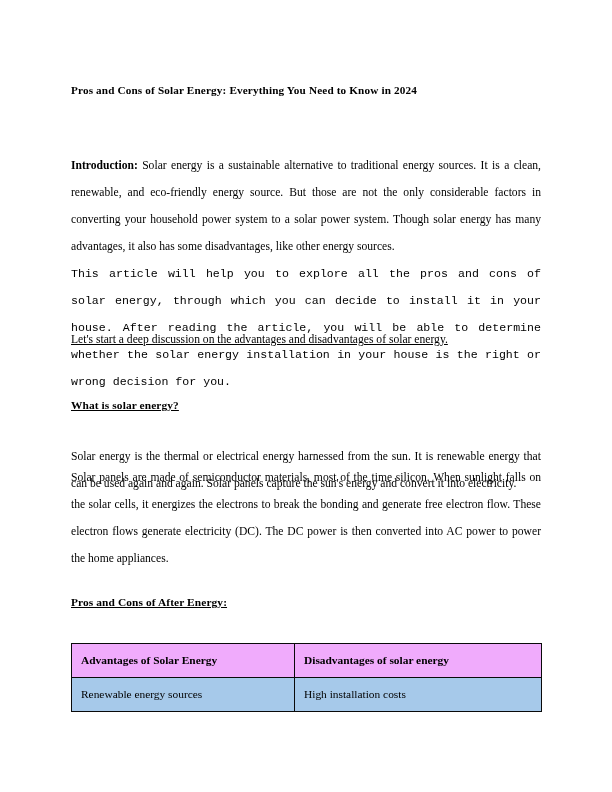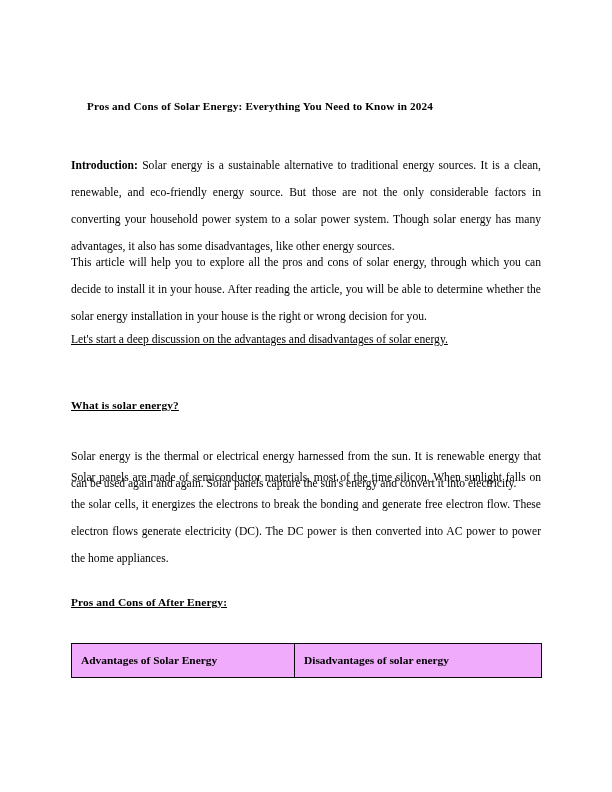--- a/index.html
+++ b/index.html
@@ -26,21 +26,21 @@
   .content {
     position: absolute;
     left: 71px;
     top: 0;
     width: 470px;
   }
   .doc-title {
     font-size: 11.2px;
     font-weight: bold;
     letter-spacing: 0.15px;
-    margin: 16px;
+    margin: 0;
     padding: 0;
     position: absolute;
     top: 83px;
     left: 0;
     width: 470px;
     line-height: 14px;
   }
   .para {
     font-size: 11.6px;
     line-height: 27px;
@@ -97,35 +97,39 @@
 </head>
 <body>
 
 <div class="page">
   <div class="content">
 
     <h1 class="doc-title">Pros and Cons of Solar Energy: Everything You Need to Know in 2024</h1>
 
     <p class="para" style="top: 152px;"><b>Introduction:</b><span> Solar energy is a sustainable alternative to traditional energy sources. It is a clean, renewable, and eco-friendly energy source. But those are not the only considerable factors in converting your household power system to a solar power system. Though solar energy has many advantages, it also has some disadvantages, like other energy sources.</span></p>
 
-    <p class="para" style="top: 249px;">This article will help you to explore all the pros and cons of solar energy, through which you can decide to install it in your house. After reading the article, you will be able to determine whether the solar energy installation in your house is the right or wrong decision for you.</p>
+    <p class="para" style="top: 260px; font-family: Liberation Mono, monospace;">This article will help you to explore all the pros and cons of solar energy, through which you can decide to install it in your house. After reading the article, you will be able to determine whether the solar energy installation in your house is the right or wrong decision for you.</p>
 
     <p class="para" style="top: 326px; text-decoration: underline;">Let's start a deep discussion on the advantages and disadvantages of solar energy.</p>
 
     <h2 class="heading" style="top: 398px;">What is solar energy?</h2>
 
     <p class="para" style="top: 443px;">Solar energy is the thermal or electrical energy harnessed from the sun. It is renewable energy that can be used again and again. Solar panels capture the sun's energy and convert it into electricity.</p>
 
     <p class="para" style="top: 464px;">Solar panels are made of semiconductor materials, most of the time silicon. When sunlight falls on the solar cells, it energizes the electrons to break the bonding and generate free electron flow. These electron flows generate electricity (DC). The DC power is then converted into AC power to power the home appliances.</p>
 
     <h2 class="heading" style="top: 595px;">Pros and Cons of After Energy:</h2>
 
     <table class="tbl">
       <tbody>
         <tr class="head">
           <td class="col-a">Advantages of Solar Energy</td>
           <td class="col-b">Disadvantages of solar energy</td>
         </tr>
+        <tr class="body">
+          <td class="col-a">Renewable energy sources</td>
+          <td class="col-b">High installation costs</td>
+        </tr>
       </tbody>
     </table>
 
   </div>
 </div>
 
 </body></html>

